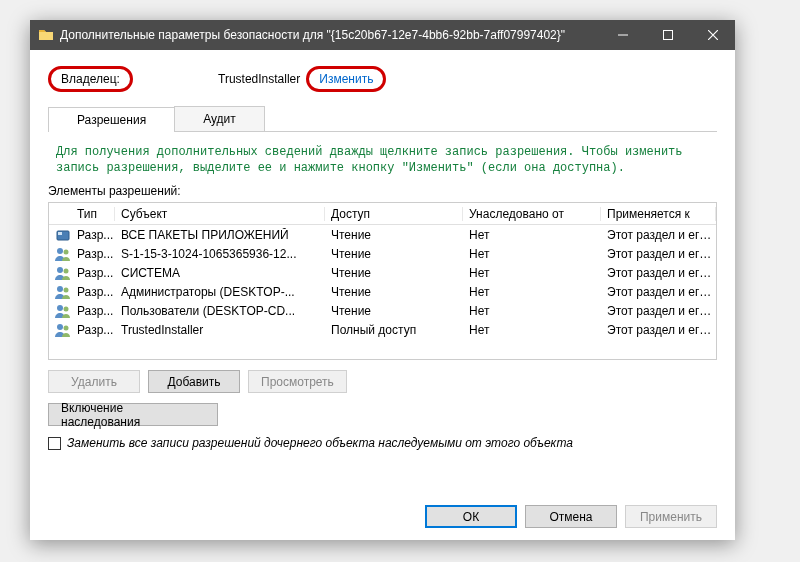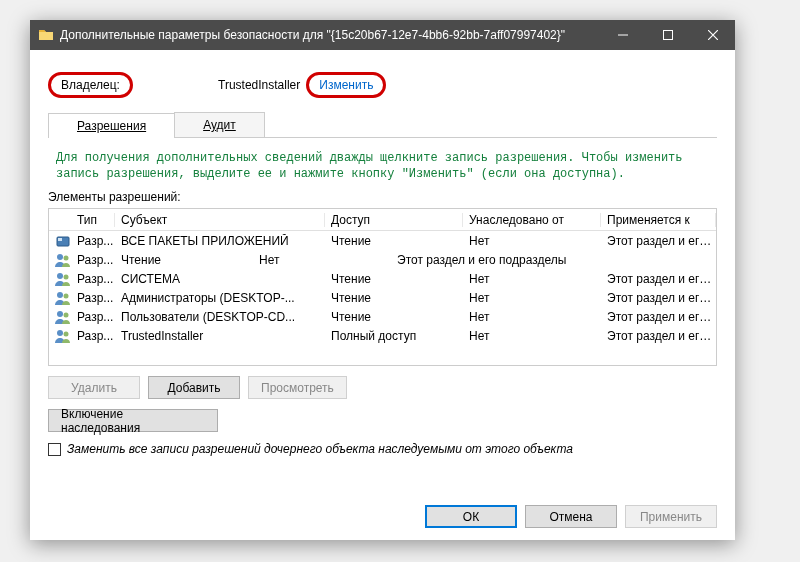--- a/index.html
+++ b/index.html
@@ -7,31 +7,31 @@
 
 .window { position: absolute; top: 20px; left: 30px; width: 705px; height: 520px; background: #fff; box-shadow: 0 4px 20px rgba(0,0,0,0.4); display: flex; flex-direction: column; }
 
 .titlebar { height: 30px; background: #4b4b4b; color: #fff; display: flex; align-items: center; padding-left: 8px; }
 .titlebar .icon { width: 16px; height: 16px; margin-right: 6px; }
 .titlebar .title { flex: 1; font-size: 12px; white-space: nowrap; overflow: hidden; }
 .titlebar .btns { display: flex; }
 .titlebar .btn { width: 45px; height: 30px; display: flex; align-items: center; justify-content: center; color: #fff; }
 .titlebar .btn svg { width: 10px; height: 10px; }
 
-.content { flex: 1; padding: 20px 18px 12px 18px; display: flex; flex-direction: column; border-radius: 6px; }
+.content { flex: 1; padding: 14px 18px 12px 18px; display: flex; flex-direction: column; border-radius: 6px; }
 
 .owner-row { display: flex; align-items: center; height: 30px; margin-bottom: 12px; }
 .owner-label { width: 170px; }
 .owner-value { margin-right: 6px; }
 .owner-change { color: #0066cc; cursor: pointer; }
 
 .red-circle { border: 3px solid #d00000; border-radius: 14px; padding: 3px 10px; display: inline-block; }
 
 .tabs { display: flex; border-bottom: 1px solid #ccc; }
-.tab { padding: 5px 28px; border: 1px solid #ccc; border-bottom: none; margin-right: -1px; background: #f5f5f5; position: relative; text-decoration: underline; }
+.tab { padding: 5px 28px; border: 1px solid #ccc; border-bottom: none; margin-right: -1px; background: #f5f5f5; position: relative; }
 .tab.active { background: #fff; top: 1px; z-index: 2; }
 
 .info-text { margin: 12px 0 8px 8px; color: #15803d; line-height: 1.35; font-family: Liberation Mono, monospace; }
 .elements-label { margin-bottom: 4px; }
 
 .table-wrap { border: 1px solid #ccc; height: 158px; overflow: hidden; }
 .table-head, .table-row { display: flex; align-items: center; height: 22px; }
 .table-head { border-bottom: 1px solid #e0e0e0; background: #fff; }
 .th, .td { overflow: hidden; white-space: nowrap; text-overflow: ellipsis; padding-left: 6px; }
 .th { border-right: 1px solid #e8e8e8; }
@@ -132,20 +132,21 @@
           <div class="table-row">
             <div class="td c-icon">
               <svg class="row-icon" viewBox="0 0 16 14">
                 <circle cx="5" cy="4" r="3" fill="#5a8fc7"></circle>
                 <path fill="#5a8fc7" d="M0 14c0-3 2.5-5 5-5s5 2 5 5z"></path>
                 <circle cx="11" cy="5" r="2.5" fill="#8fb86a"></circle>
                 <path fill="#8fb86a" d="M7 14c0-2.5 2-4 4-4s4 1.5 4 4z"></path>
               </svg>
             </div>
             <div class="td c-type">Разр...</div>
+            <div class="td c-subj">S-1-15-3-1024-1065365936-12...</div>
             <div class="td c-acc">Чтение</div>
             <div class="td c-inh">Нет</div>
             <div class="td c-app">Этот раздел и его подразделы</div>
           </div>
           <div class="table-row">
             <div class="td c-icon">
               <svg class="row-icon" viewBox="0 0 16 14">
                 <circle cx="5" cy="4" r="3" fill="#5a8fc7"></circle>
                 <path fill="#5a8fc7" d="M0 14c0-3 2.5-5 5-5s5 2 5 5z"></path>
                 <circle cx="11" cy="5" r="2.5" fill="#8fb86a"></circle>

